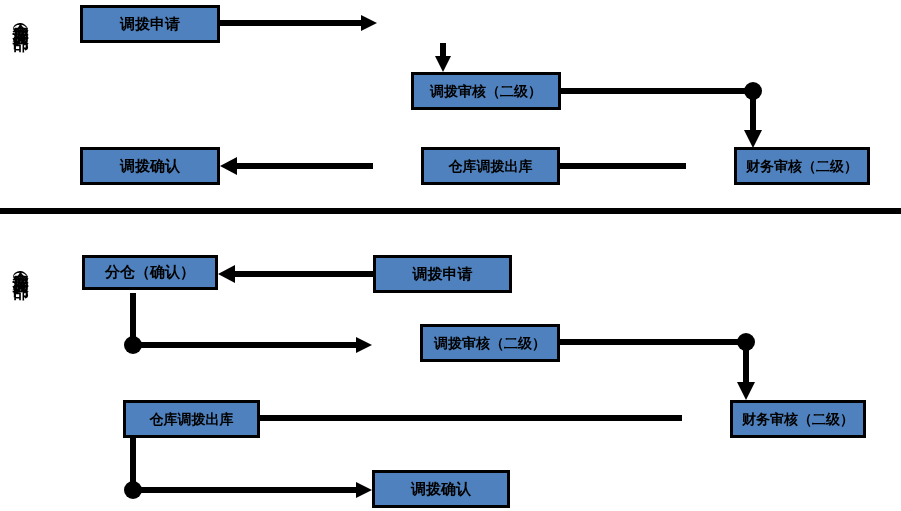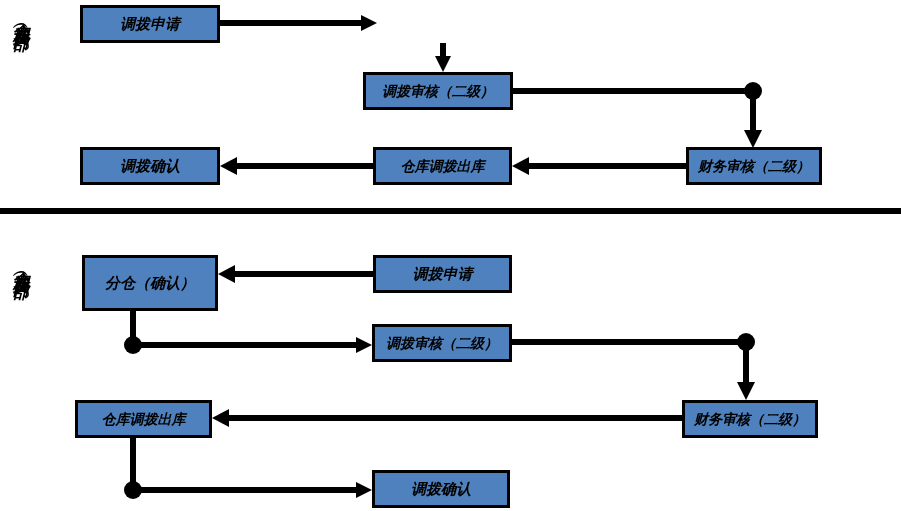--- a/index.html
+++ b/index.html
@@ -9,21 +9,20 @@
   }
   body {
     font-family: "DejaVu Sans", "Liberation Sans", sans-serif;
   }
   #canvas {
     position: relative;
     width: 901px;
     height: 511px;
     background: #ffffff;
     overflow: hidden;
-    font-style: italic;
   }
   #flow-svg {
     position: absolute;
     left: 0;
     top: 0;
     width: 901px;
     height: 511px;
   }
   .node-box {
     position: absolute;
@@ -36,20 +35,21 @@
     color: #000000;
     font-size: 15px;
     font-weight: bold;
     letter-spacing: 0px;
     white-space: nowrap;
     line-height: 1;
     font-family: "DejaVu Sans", "Liberation Sans", sans-serif;
   }
   .node-box.tight {
     font-size: 14px;
+    margin-left: 48px;
   }
   .lane-label {
     position: absolute;
     color: #000000;
     font-size: 16px;
     font-weight: bold;
     writing-mode: vertical-rl;
     text-orientation: upright;
     letter-spacing: 2px;
     line-height: 1.05;
@@ -136,21 +136,21 @@
   <div class="node-box tight" style="left:363px; top:72px; width:150px; height:38px;">调拨审核（二级）</div>
 
   <div class="node-box tight" style="left:686px; top:147px; width:136px; height:38px;">财务审核（二级）</div>
 
   <div class="node-box tight" style="left:373px; top:147px; width:139px; height:38px;">仓库调拨出库</div>
 
   <div class="node-box" style="left:80px; top:147px; width:140px; height:38px;">调拨确认</div>
 
   <div class="node-box" style="left:373px; top:255px; width:139px; height:38px;">调拨申请</div>
 
-  <div class="node-box" style="left:82px; top:255px; width:136px; height:56px;">分仓（确认）</div>
+  <div class="node-box" style="left:82px; top:255px; width:136px; height:35px;">分仓（确认）</div>
 
   <div class="node-box tight" style="left:372px; top:324px; width:140px; height:38px;">调拨审核（二级）</div>
 
   <div class="node-box tight" style="left:682px; top:400px; width:136px; height:38px;">财务审核（二级）</div>
 
   <div class="node-box tight" style="left:75px; top:400px; width:137px; height:38px;">仓库调拨出库</div>
 
   <div class="node-box" style="left:372px; top:470px; width:138px; height:38px;">调拨确认</div>
 
 </div>

